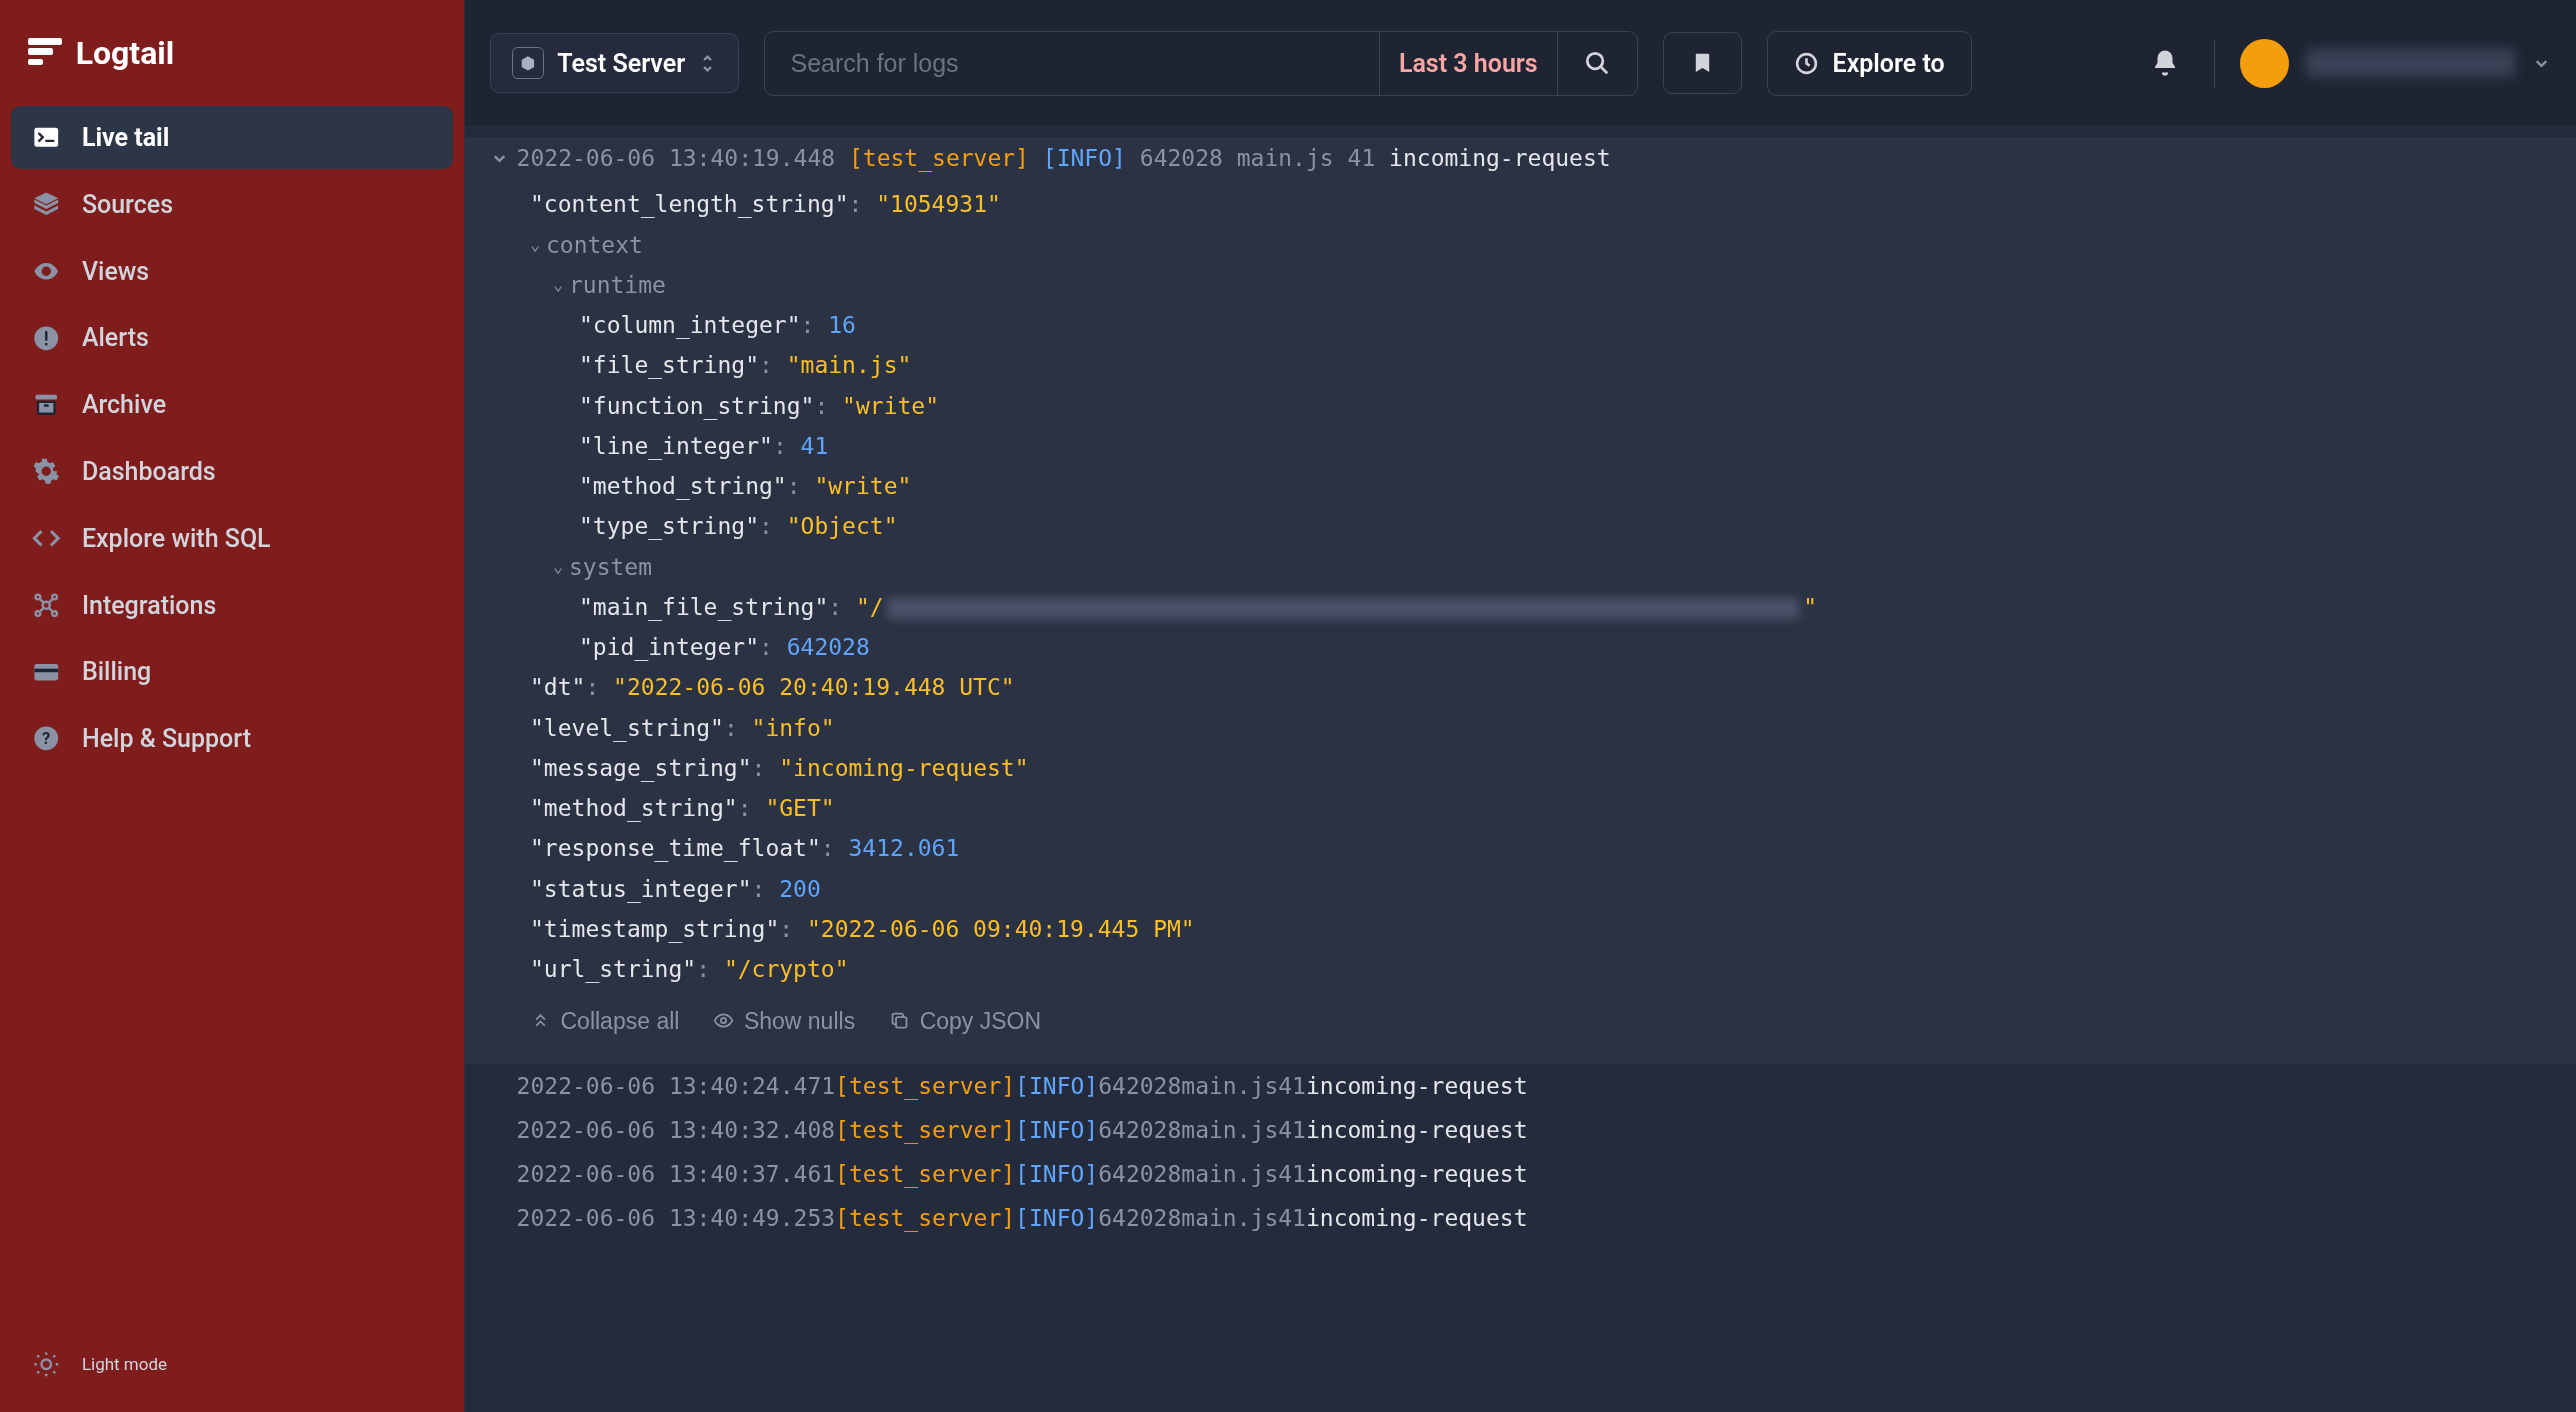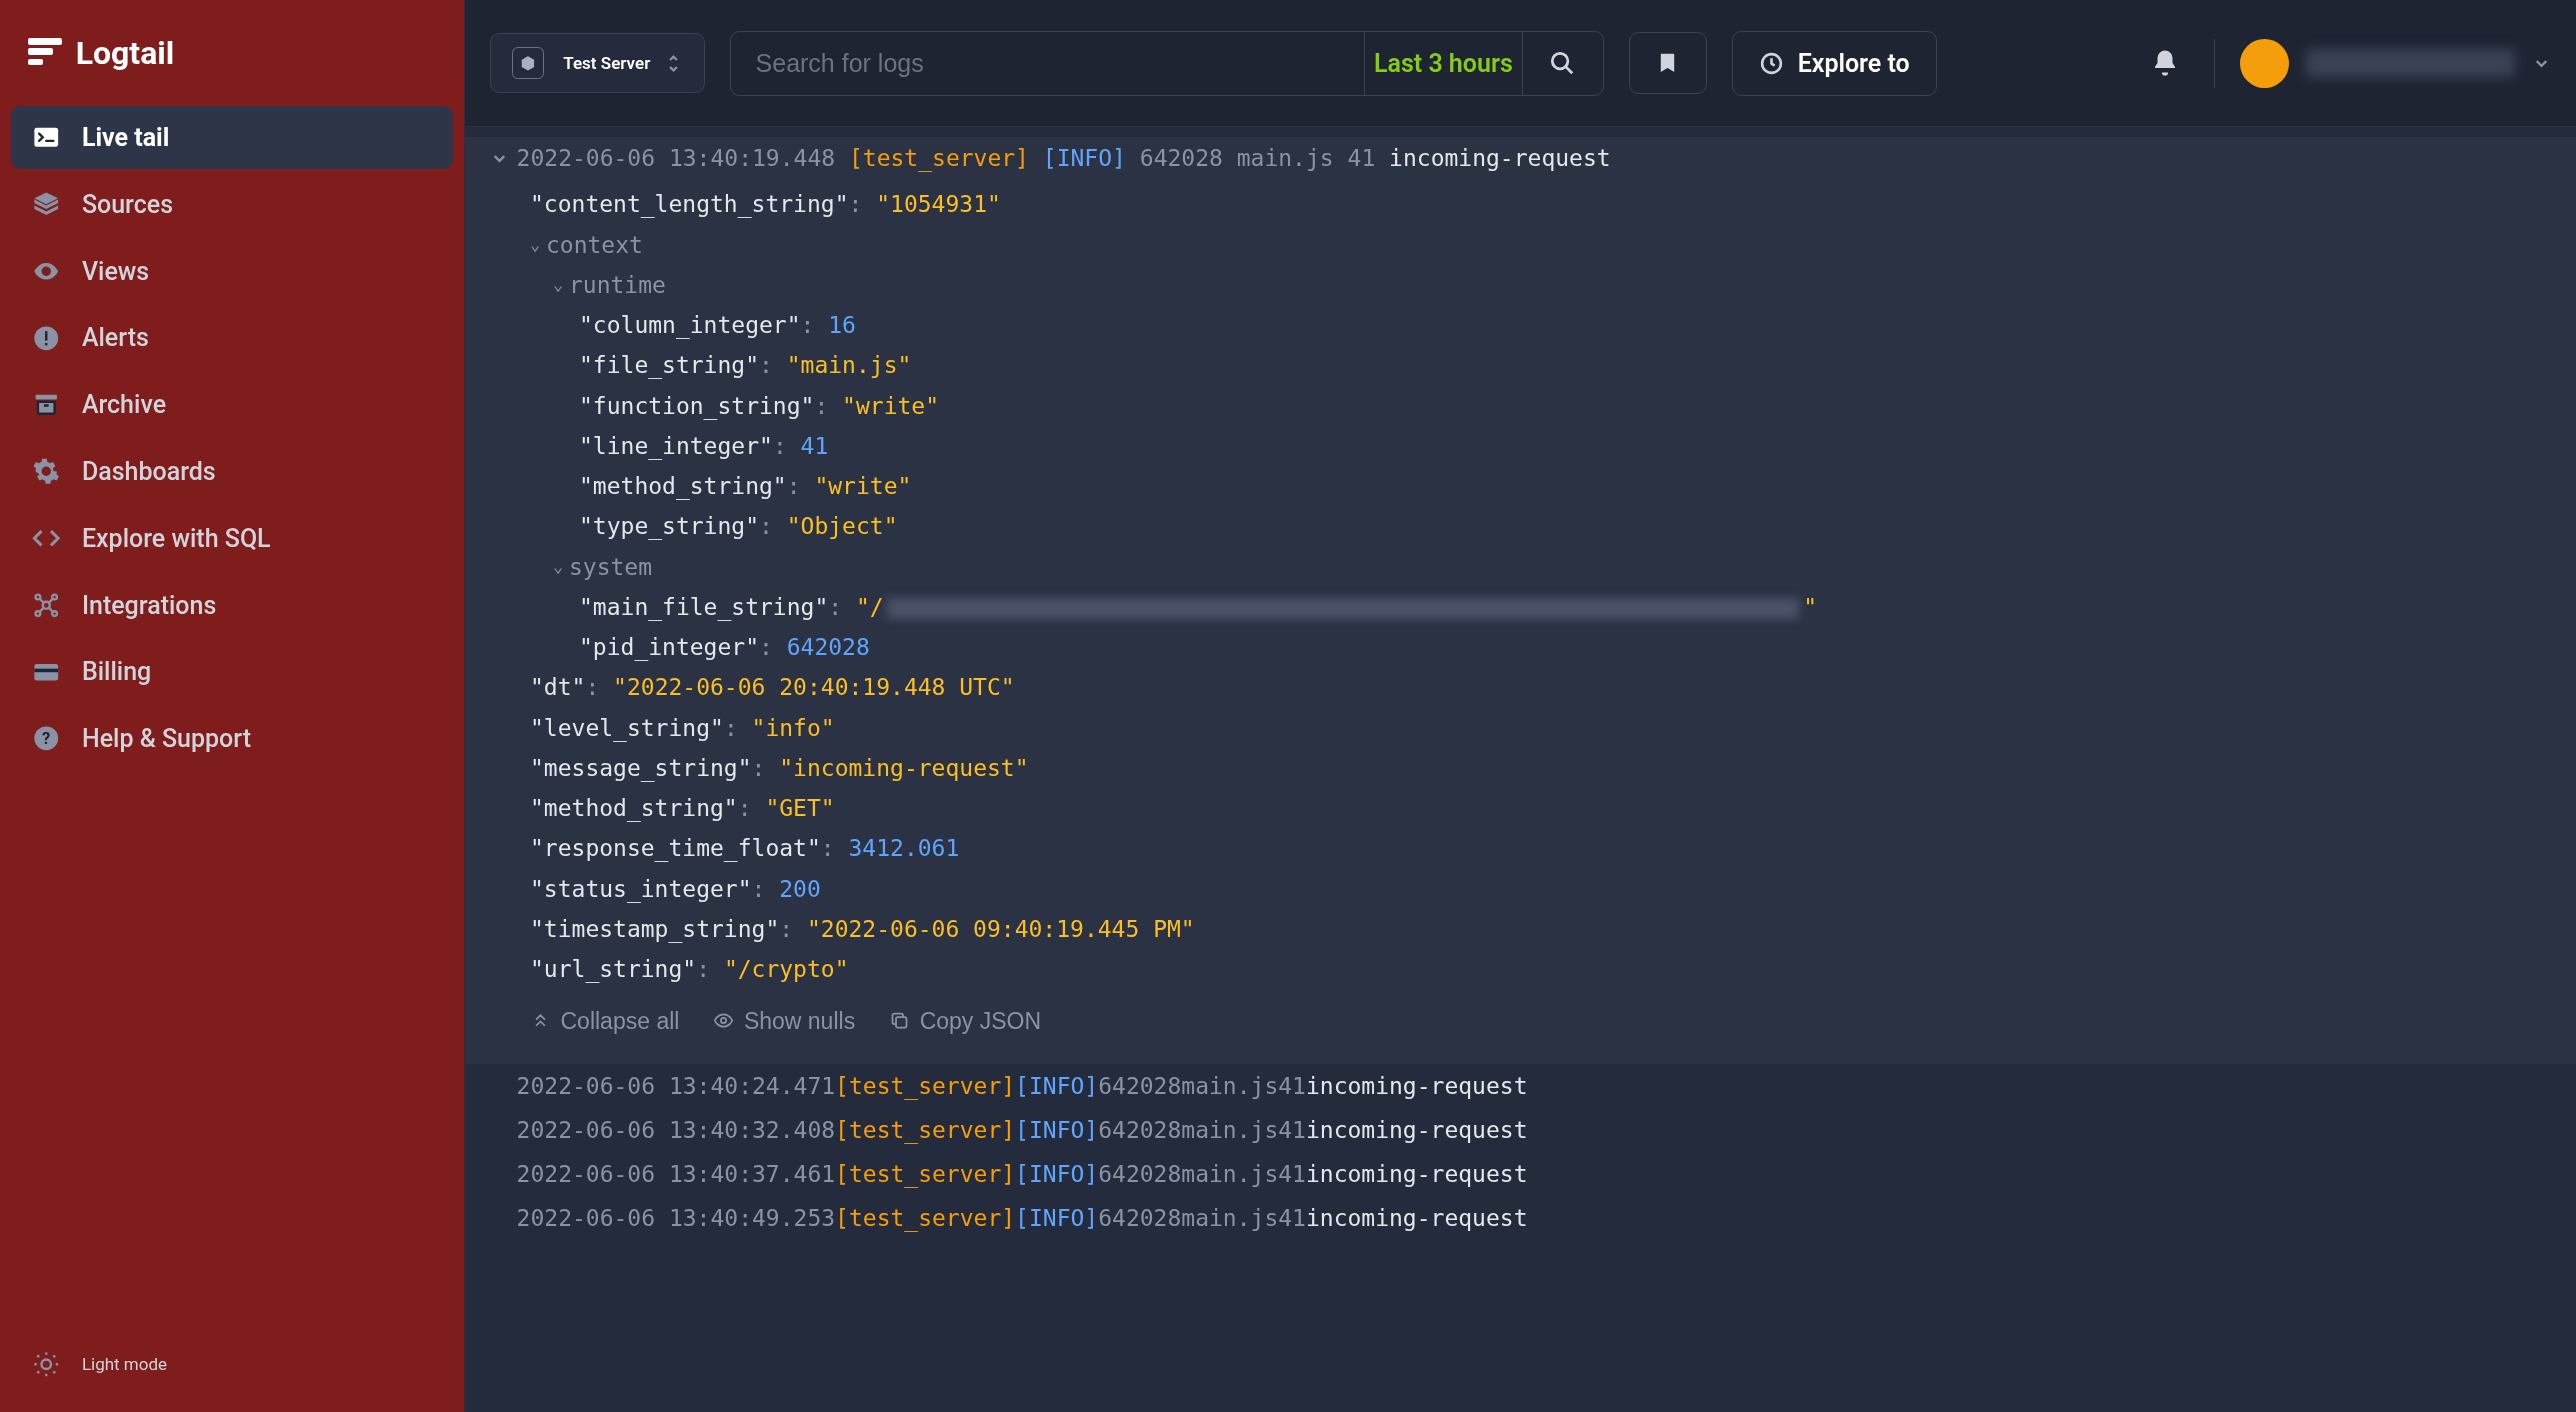--- a/index.html
+++ b/index.html
@@ -107,45 +107,45 @@
   width: 32px;
   height: 32px;
   border: 1.9px solid #6b7280;
   border-radius: 5.7px;
   display: flex;
   align-items: center;
   justify-content: center;
   font-size: 17px;
   color: #a8b0c4;
 }
-.source-label { color: #fff; font-size: 17px; font-weight: 600; margin-left: 6px; }
+.source-label { color: #fff; font-size: 25px; font-weight: 600; }
 .source-chevron { color: #8a92a6; }
 .search-wrap {
   display: flex;
   border: 0.9px solid #3a4256;
   border-radius: 9.5px;
   overflow: hidden;
   flex: 0 0 874px;
 }
 .search-input {
   flex: 1;
   background: transparent;
   border: none;
   padding: 17px 25px;
   color: #fff;
   font-size: 25px;
   outline: none;
 }
 .search-input::placeholder { color: #6b7280; }
 .search-range {
   border-left: 0.9px solid #3a4256;
-  padding: 0 9px;
-  display: flex;
-  align-items: center;
-  color: #84cc16;
+  padding: 0 19px;
+  display: flex;
+  align-items: center;
+  color: #fca5a5;
   font-size: 25px;
   font-weight: 600;
 }
 .search-btn {
   border-left: 0.9px solid #3a4256;
   padding: 0 26.6px;
   display: flex;
   align-items: center;
   cursor: pointer;
 }

